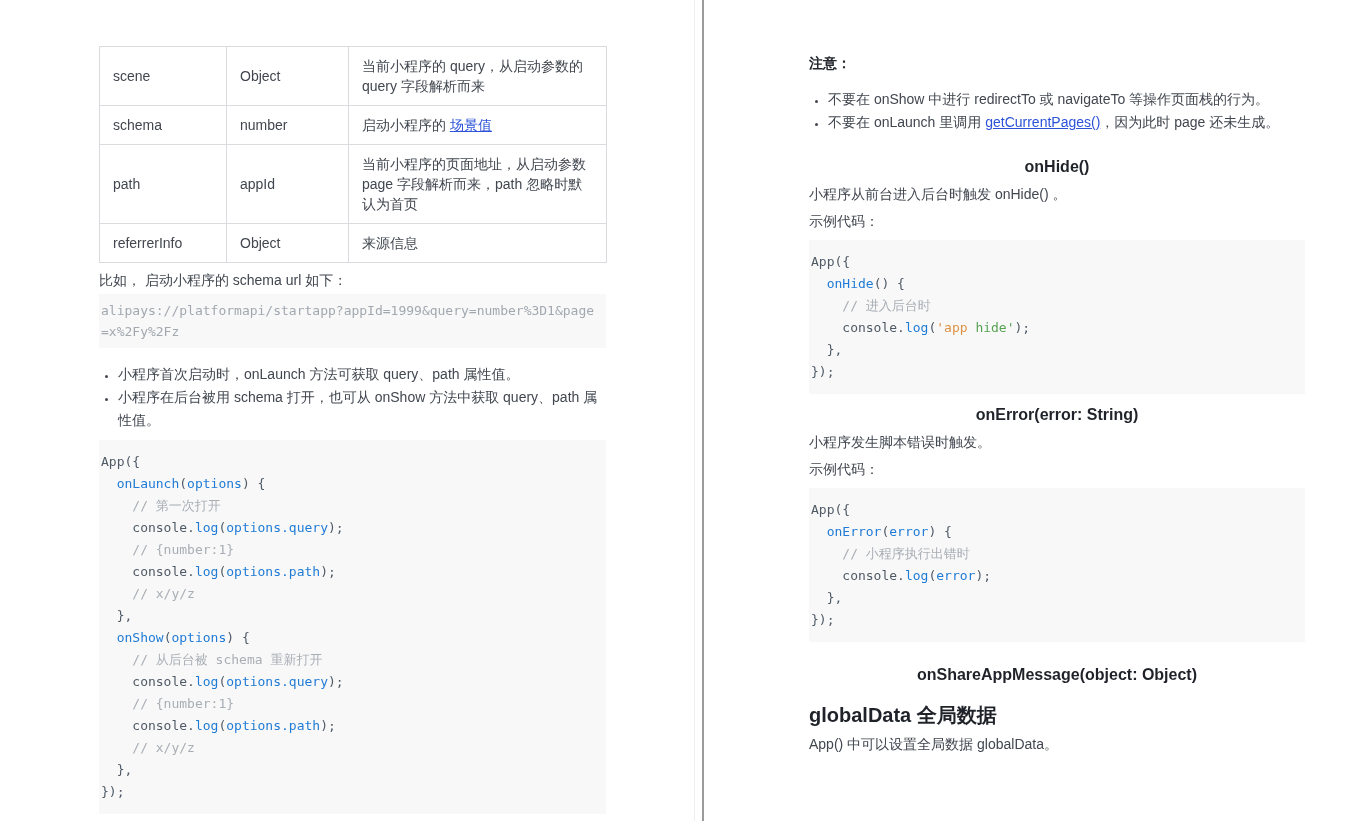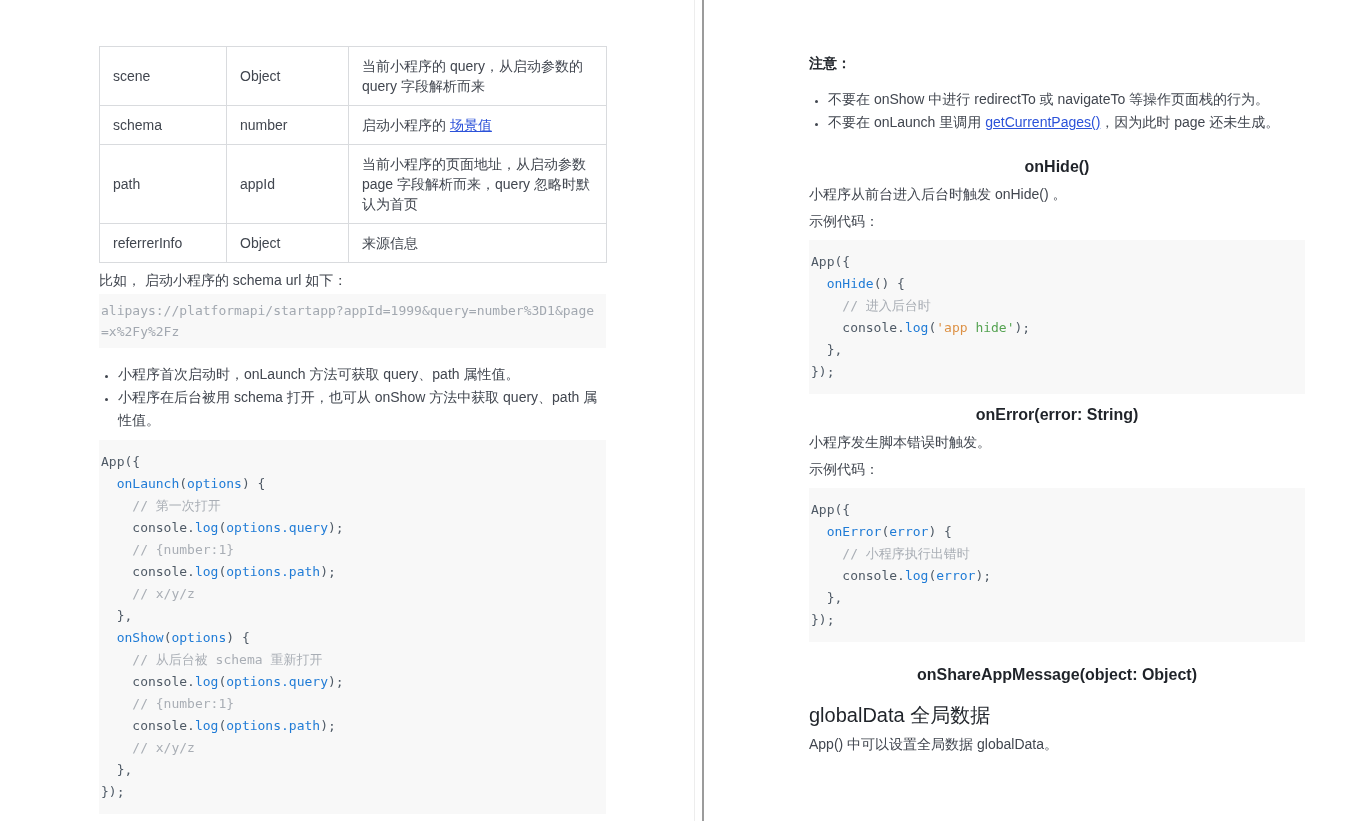--- a/index.html
+++ b/index.html
@@ -31,21 +31,21 @@
   .code-line { line-height:22px; min-height:22px; }
   .tok-b { color:#1f7bd6; }
   .tok-c { color:#a9aeb5; }
   .tok-o { color:#dd9145; }
   .tok-g { color:#55a352; }
 
   a.link { color:#2c52d9; text-decoration:underline; cursor:pointer; }
 
   .notice { font-weight:bold; color:#24282e; font-size:14px; margin-top:9px; }
   h3.sec { font-size:16px; font-weight:bold; color:#1f2329; margin-top:22px; line-height:22px;text-align:center; }
-  h2.sec { font-size:20px; font-weight:normal; color:#1f2329; margin-top:16px; line-height:26px; }
+  h2.sec { font-size:20px; font-weight:bold; color:#1f2329; margin-top:16px; line-height:26px; }
   .page-right p.body-text { margin-top:6px; }
   .tight { margin-top:4px; }
 </style>
 </head>
 <body>
 
 <div class="canvas">
 
   <div class="page page-left">
 
@@ -62,21 +62,21 @@
           <td>当前小程序的 query，从启动参数的 query 字段解析而来</td>
         </tr>
         <tr>
           <td class="mono-cell">schema</td>
           <td>number</td>
           <td><span>启动小程序的 </span><a class="link">场景值</a></td>
         </tr>
         <tr>
           <td class="mono-cell">path</td>
           <td>appId</td>
-          <td>当前小程序的页面地址，从启动参数 page 字段解析而来，query 忽略时默认为首页</td>
+          <td>当前小程序的页面地址，从启动参数 page 字段解析而来，path 忽略时默认为首页</td>
         </tr>
         <tr>
           <td class="mono-cell">referrerInfo</td>
           <td>Object</td>
           <td>来源信息</td>
         </tr>
       </tbody>
     </table>
 
     <p class="body-text">比如， 启动小程序的 schema url 如下：</p>

